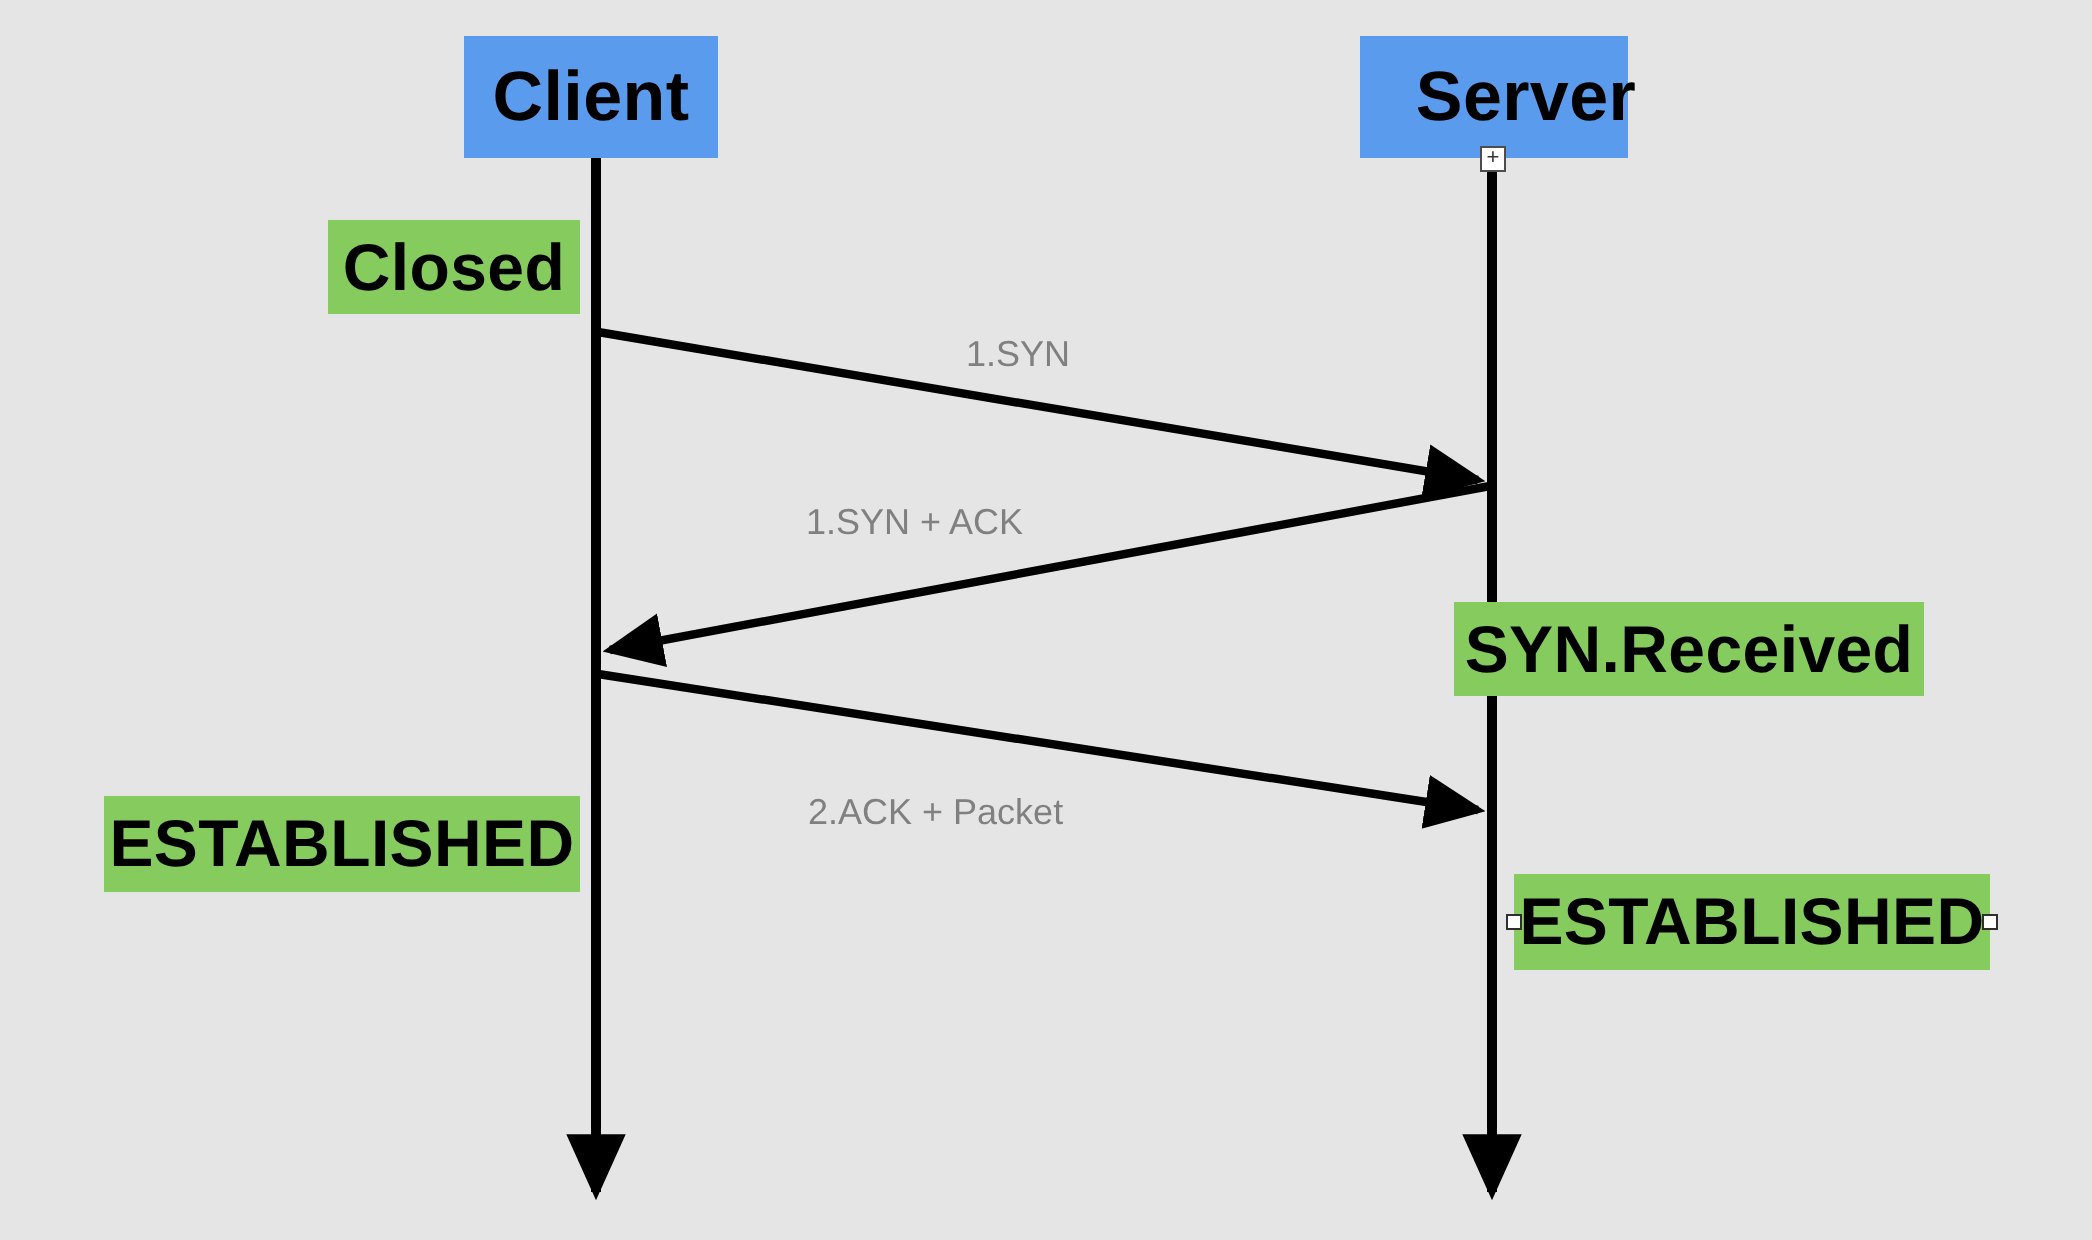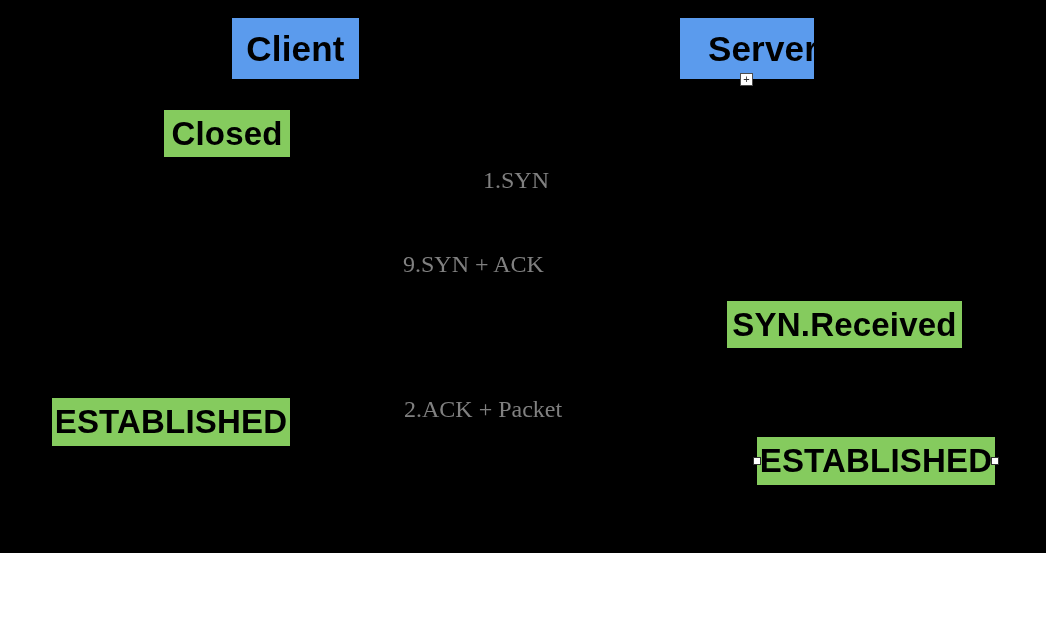--- a/index.html
+++ b/index.html
@@ -6,22 +6,22 @@
     margin: 0;
     padding: 0;
     background: #ffffff;
   }
   body {
     font-family: "Liberation Sans", sans-serif;
   }
   #canvas {
     position: relative;
     width: 1046px;
-    height: 553px;
-    background: #000000;
+    height: 620px;
+    background: #e5e5e5;
     overflow: hidden;
   }
   #edge-layer {
     position: absolute;
     left: 0;
     top: 0;
     width: 1046px;
     height: 620px;
     pointer-events: none;
   }
@@ -40,25 +40,24 @@
     background: #5B9BED;
     font-size: 35px;
   }
   .state-box {
     background: #85CB5E;
     font-size: 33px;
   }
   .edge-label {
     position: absolute;
     color: #808080;
-    font-size: 24px;
+    font-size: 18px;
     font-weight: normal;
     white-space: nowrap;
     background: transparent;
-    font-family: Liberation Serif, serif;
   }
   .handle-plus {
     position: absolute;
     width: 13px;
     height: 13px;
     box-sizing: border-box;
     background: #ffffff;
     border: 1px solid #4d4d4d;
     display: flex;
     align-items: center;
@@ -131,17 +130,17 @@
 
   <div class="node-box state-box" style="left:757px; top:437px; width:238px; height:48px;">
     <span>ESTABLISHED</span>
   </div>
 
   <div class="sel-handle" style="left:753px; top:457px;"></div>
   <div class="sel-handle" style="left:991px; top:457px;"></div>
 
   <div class="edge-label" style="left:483px; top:167px;">1.SYN</div>
 
-  <div class="edge-label" style="left:403px; top:251px;">9.SYN + ACK</div>
+  <div class="edge-label" style="left:403px; top:251px;">1.SYN + ACK</div>
 
   <div class="edge-label" style="left:404px; top:396px;">2.ACK + Packet</div>
 
 </div>
 
 </body></html>

